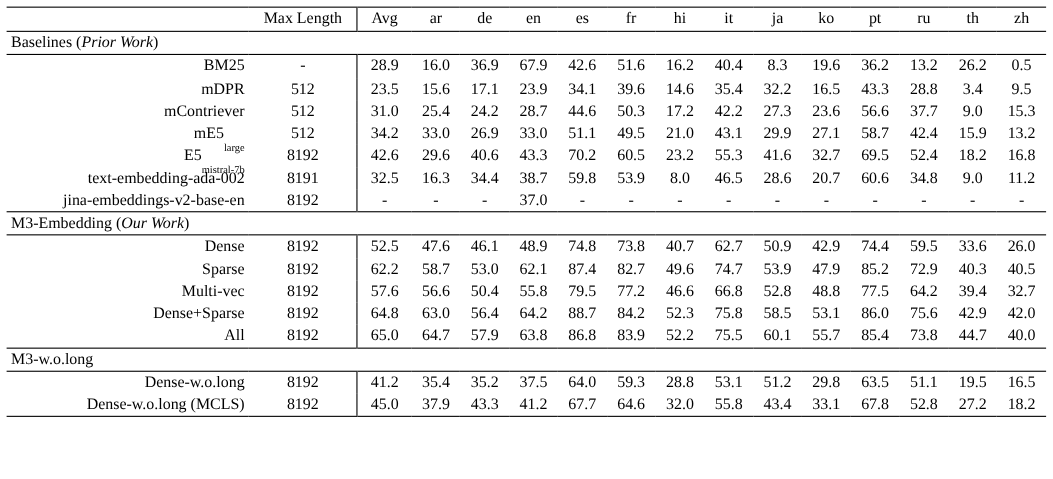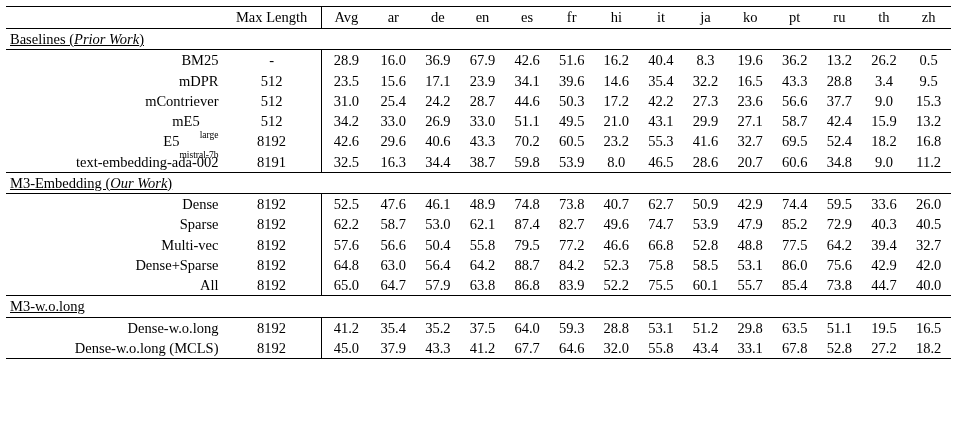--- a/index.html
+++ b/index.html
@@ -57,21 +57,20 @@
   }
   td.lang-col {
     text-align: center;
     width: 40px;
   }
   
   td.section {
     text-align: left;
     padding-left: 6px;
     font-style: normal;
-    text-decoration: underline;
   }
   .bold { font-weight: bold; }
   .ital { font-style: italic; }
   sub.sb {
     font-size: 9.5px;
     vertical-align: baseline;
     position: relative;
     top: 12px;
   }
 </style>
@@ -203,20 +202,38 @@
           <td class="lang-col">53.9</td>
           <td class="lang-col">8.0</td>
           <td class="lang-col">46.5</td>
           <td class="lang-col">28.6</td>
           <td class="lang-col">20.7</td>
           <td class="lang-col">60.6</td>
           <td class="lang-col">34.8</td>
           <td class="lang-col">9.0</td>
           <td class="lang-col">11.2</td>
         </tr>
+        <tr>
+          <td class="model-col">jina-embeddings-v2-base-en</td>
+          <td class="maxlen-col">8192</td>
+          <td class="avg-col">-</td>
+          <td class="lang-col">-</td>
+          <td class="lang-col">-</td>
+          <td class="lang-col">37.0</td>
+          <td class="lang-col">-</td>
+          <td class="lang-col">-</td>
+          <td class="lang-col">-</td>
+          <td class="lang-col">-</td>
+          <td class="lang-col">-</td>
+          <td class="lang-col">-</td>
+          <td class="lang-col">-</td>
+          <td class="lang-col">-</td>
+          <td class="lang-col">-</td>
+          <td class="lang-col">-</td>
+        </tr>
         <tr class="rule-thin-top">
           <td class="section" colspan="16">M3-Embedding (<span class="ital">Our Work</span>)</td>
         </tr>
         <tr class="rule-thin-top">
           <td class="model-col">Dense</td>
           <td class="maxlen-col">8192</td>
           <td class="avg-col">52.5</td>
           <td class="lang-col">47.6</td>
           <td class="lang-col">46.1</td>
           <td class="lang-col">48.9</td>

